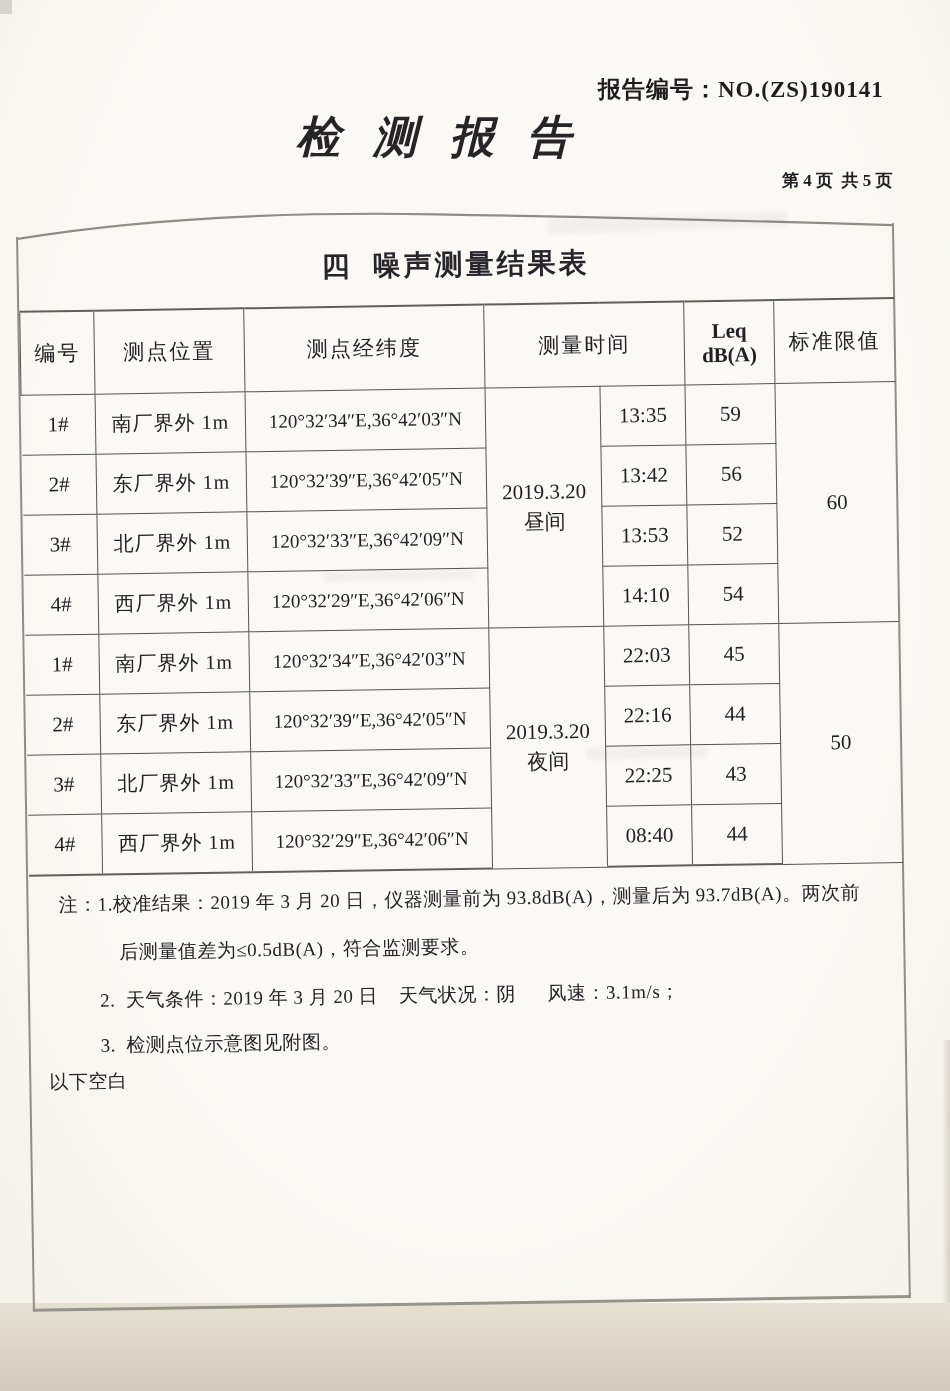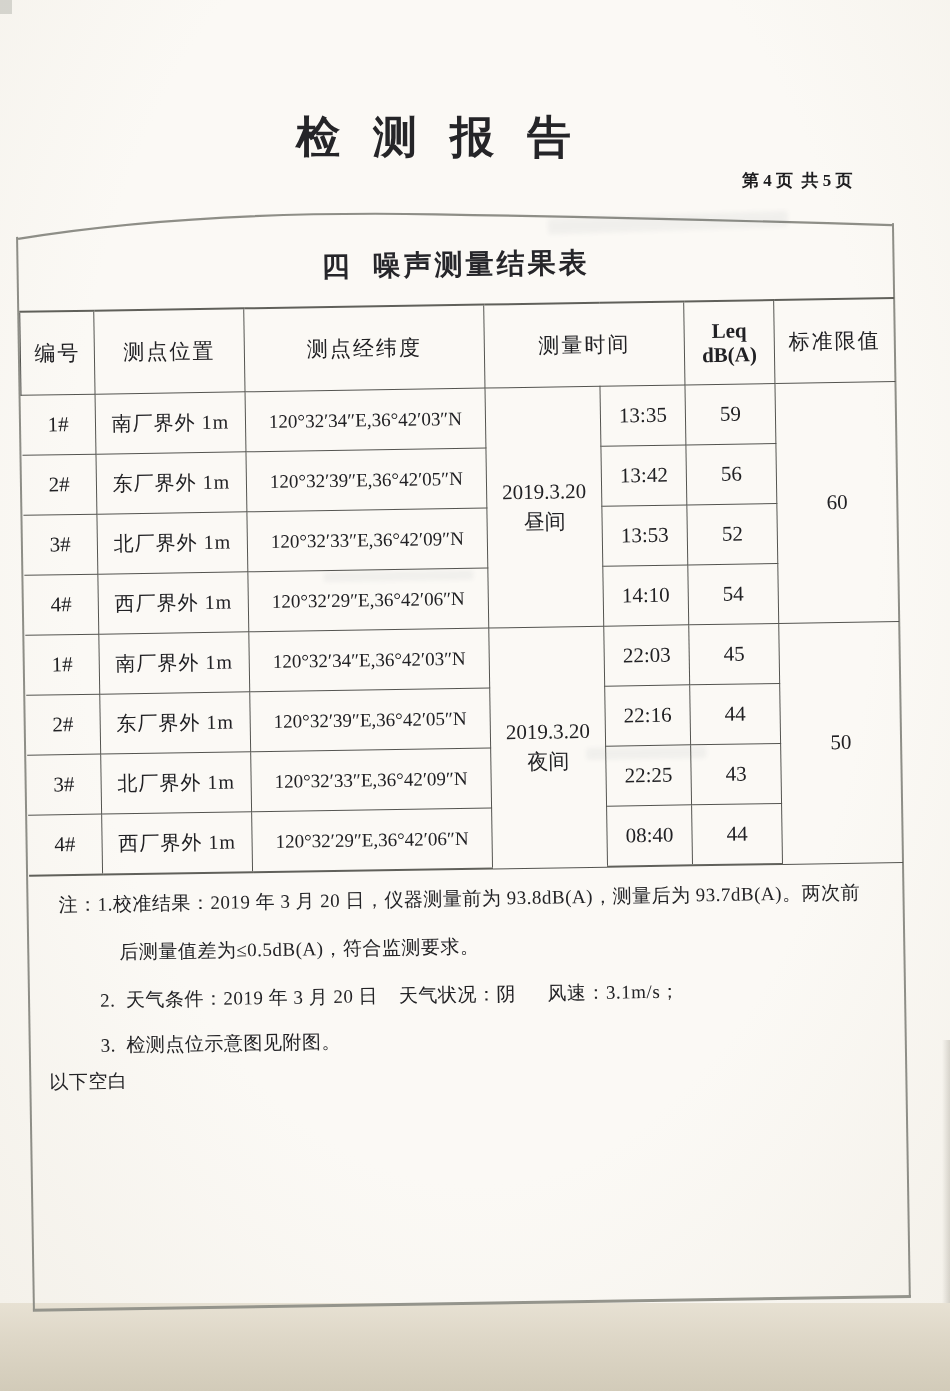--- a/index.html
+++ b/index.html
@@ -27,24 +27,24 @@
     position:absolute;right:0;top:1040px;width:8px;height:263px;
     background:linear-gradient(to left,rgba(120,115,100,.25),rgba(120,115,100,0));
   }
 
   .report-no{
     position:absolute;left:598px;top:74px;
     font-size:23px;font-weight:bold;letter-spacing:1px;color:#1d1d1f;white-space:pre;
   }
   .main-title{
     position:absolute;left:296px;top:108px;
-    font-size:44px;font-weight:bold;letter-spacing:33px;color:#252528;white-space:pre;
+    font-size:44px;font-weight:bold;letter-spacing:33px;color:#252528;white-space:pre;font-style:italic;
   }
   .page-info{
-    position:absolute;left:742px;top:169px;
+    position:absolute;left:782px;top:169px;
     font-size:17px;font-weight:bold;color:#1d1d1f;white-space:pre;
   }
 
   .page-box{
     position:absolute;left:16px;top:230px;width:874px;height:1072px;
     border-left:2px solid #8e8e87;
     border-right:2px solid #8e8e87;
     border-bottom:3px solid #94948c;
     transform:rotate(-0.9deg);
     transform-origin:50% 0;
@@ -97,20 +97,21 @@
 </style>
 </head>
 <body>
 
 <div id="canvas">
   <div class="paper"></div>
   <div class="scanner-strip"></div>
   <div class="corner-smudge"></div>
   <div class="edge-shadow"></div>
 
+  <div class="report-no">报告编号：NO.(ZS)190141</div>
   <div class="main-title">检测报告</div>
   <div class="page-info">第 4 页  共 5 页</div>
 
   <div class="page-box">
     <svg class="wavy-top" viewBox="0 0 878 30" preserveAspectRatio="none">
       <path d="M2,28 Q180,2 420,10 T876,28" fill="none" stroke="#8e8e87" stroke-width="2.2"></path>
     </svg>
 
     <div class="ghost g1"></div>
     <div class="ghost g2"></div>

